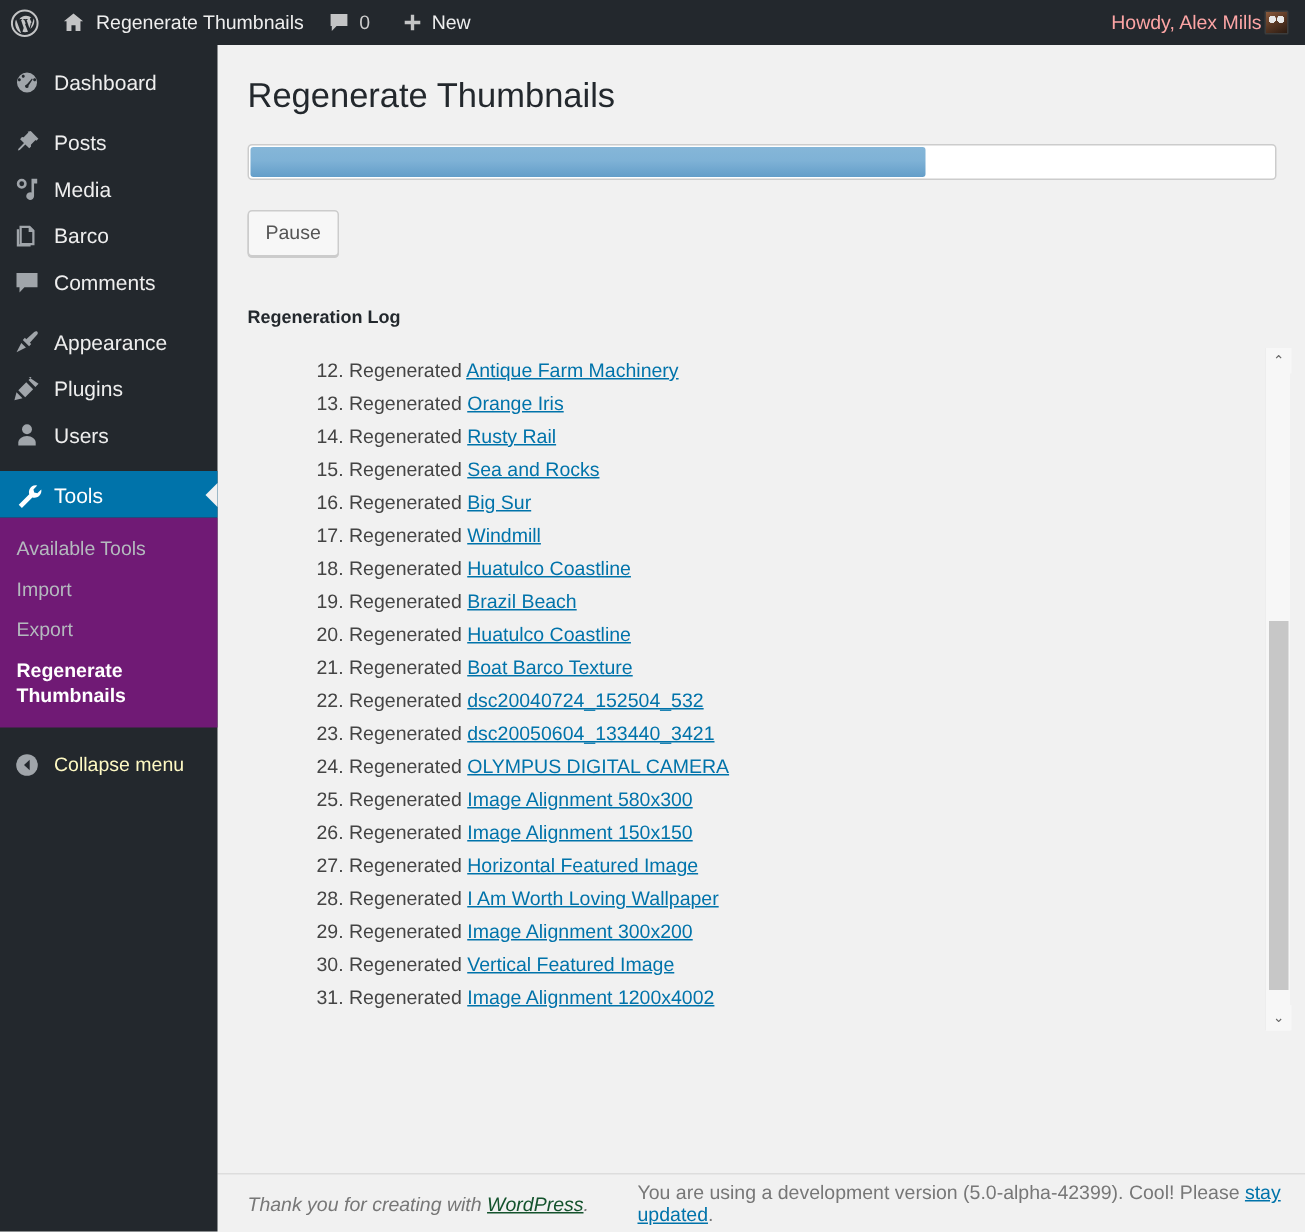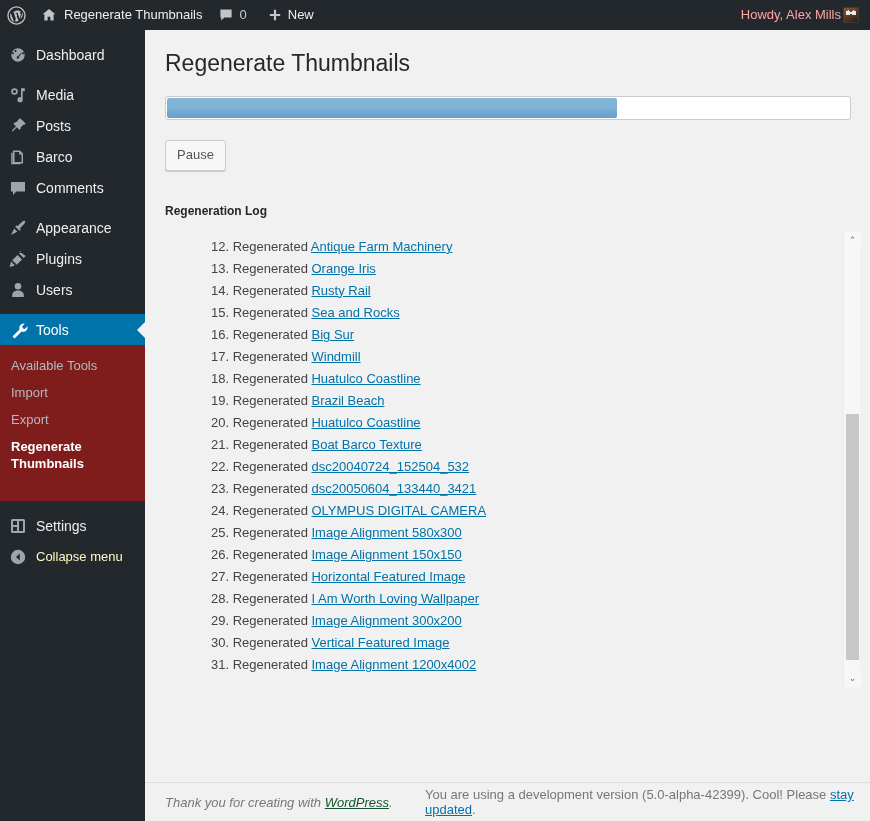--- a/index.html
+++ b/index.html
@@ -104,22 +104,22 @@
   .menu-item.current::after {
     content: "";
     position: absolute;
     right: 0; top: 50%;
     margin-top: -8px;
     border-style: solid;
     border-width: 8px 8px 8px 0;
     border-color: transparent #f1f1f1 transparent transparent;
   }
   .submenu {
-    background: #7f1d1d;
-    padding: 7px 0 24px 0;
+    background: #701a75;
+    padding: 7px 0 8px 0;
   }
   .submenu-item {
     display: block;
     padding: 5px 0 5px 11px;
     font-size: 13px;
     color: #b4b9be;
     line-height: 17px;
     cursor: pointer;
     text-decoration: none;
   }
@@ -340,33 +340,33 @@
         </svg>
     </span>
     <span class="mi-label">Dashboard</span>
   </a>
 
   <div class="menu-sep"></div>
 
   <a class="menu-item">
     <span class="mi-icon">
       <svg width="20" height="20" viewBox="0 0 20 20">
+          <path fill="currentColor" d="M12.5 2.4 17.6 7.5l-1.4 1.4-.5-.5-3.1 3.1.1 1.2-1.2 1.2-2.6-2.6-3.7 3.7-1.3.4.4-1.3 3.7-3.7-2.6-2.6L6.6 6.4l1.2.1 3.1-3.1-.5-.5z"></path>
+        </svg>
+    </span>
+    <span class="mi-label">Posts</span>
+  </a>
+
+  <a class="menu-item">
+    <span class="mi-icon">
+      <svg width="20" height="20" viewBox="0 0 20 20">
           <path fill="currentColor" d="M6.5 3.2a3.3 3.3 0 1 0 0 6.6 3.3 3.3 0 0 0 0-6.6zm0 4.9a1.6 1.6 0 1 1 0-3.2 1.6 1.6 0 0 1 0 3.2zM13 3.2v9.1a2.6 2.6 0 1 0 1.7 2.4V6.3h2.1V3.2H13z"></path>
         </svg>
     </span>
     <span class="mi-label">Media</span>
-  </a>
-
-  <a class="menu-item">
-    <span class="mi-icon">
-      <svg width="20" height="20" viewBox="0 0 20 20">
-          <path fill="currentColor" d="M12.5 2.4 17.6 7.5l-1.4 1.4-.5-.5-3.1 3.1.1 1.2-1.2 1.2-2.6-2.6-3.7 3.7-1.3.4.4-1.3 3.7-3.7-2.6-2.6L6.6 6.4l1.2.1 3.1-3.1-.5-.5z"></path>
-        </svg>
-    </span>
-    <span class="mi-label">Posts</span>
   </a>
 
   <a class="menu-item">
     <span class="mi-icon">
       <svg width="20" height="20" viewBox="0 0 20 20">
           <path fill="currentColor" d="M5 3.5h7l3 3v10H5v-13zm1.5 1.5v10h7V7.6h-2.4V5H6.5z"></path>
           <path fill="currentColor" d="M3.2 5.8v11.5h9.2v-1.5H4.7V5.8z"></path>
         </svg>
     </span>
     <span class="mi-label">Barco</span>
@@ -433,31 +433,20 @@
       <span>Export</span>
     </a>
     <a class="submenu-item current">
       <span>Regenerate</span>
       <span class="sm-l2">Thumbnails</span>
     </a>
   </div>
 
   <div class="menu-sep"></div>
 
-  <a class="menu-item">
-    <span class="mi-icon">
-      <svg width="20" height="20" viewBox="0 0 20 20">
-          <rect x="3" y="3" width="14" height="14" rx="1.5" fill="currentColor"></rect>
-          <rect x="5" y="5" width="4" height="4" fill="#23282d"></rect>
-          <rect x="11" y="5" width="4" height="10" fill="#23282d"></rect>
-          <rect x="5" y="11" width="4" height="4" fill="#23282d"></rect>
-        </svg>
-    </span>
-    <span class="mi-label">Settings</span>
-  </a>
 
   <a class="menu-item" style="color:#fef9c3;font-size:13px;">
     <span class="mi-icon">
       <svg width="20" height="20" viewBox="0 0 20 20">
           <circle cx="10" cy="10" r="7.2" fill="currentColor"></circle>
           <path fill="#23282d" d="M11.8 6.5 8 10l3.8 3.5z"></path>
         </svg>
     </span>
     <span class="mi-label">Collapse menu</span>
   </a>

